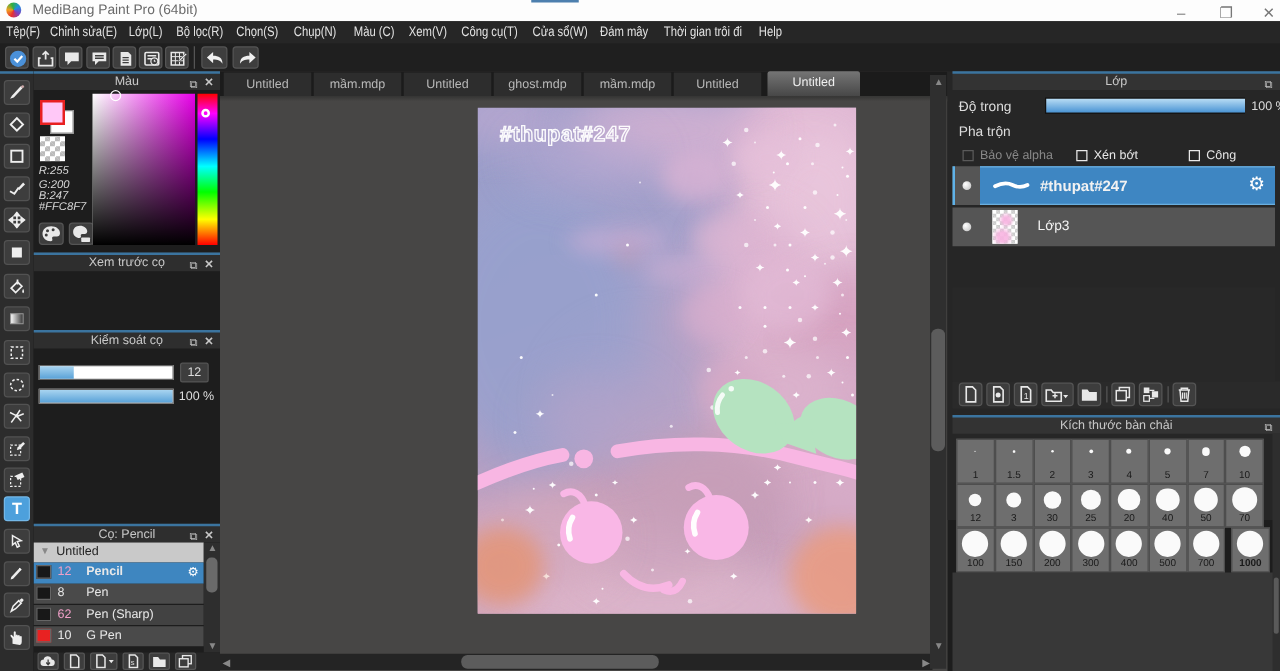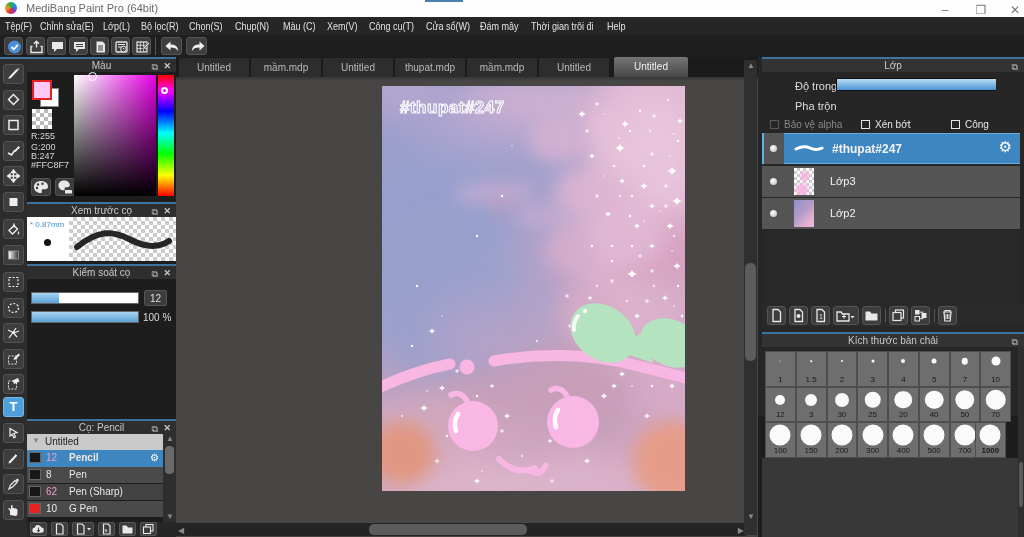--- a/index.html
+++ b/index.html
@@ -43,21 +43,21 @@
 
 #leftpanel { left:27px; top:57px; width:149px; height:480px; background:#1d1d1d; }
 
 
 #colorbody { left:0px; top:15px; width:149px; height:128px; background:#1d1d1d; }
 #fgswatch { left:5px; top:8px; width:20px; height:20px; background:#ffc8f7; border:2px solid #e82020; z-index:3;}
 #bgswatch { left:13px; top:16px; width:19px; height:19px; background:#fff; border:1px solid #888; z-index:2;}
 #trswatch { left:5px; top:37px; width:20px; height:20px; z-index:1;
   background-image:linear-gradient(45deg,#bbb 25%,transparent 25%,transparent 75%,#bbb 75%),linear-gradient(45deg,#bbb 25%,#fff 25%,#fff 75%,#bbb 75%);
   background-size:8px 8px; background-position:0 0,4px 4px; }
-.rgbtxt { position:absolute; left:4px; font-size:9px; color:#d8d8d8; }
+.rgbtxt { position:absolute; left:4px; font-size:9px; color:#d8d8d8;font-style:italic; }
 .palbtn { position:absolute; top:104px; width:20px; height:18px; background:#3d3d3d;
   border:1px solid #555; border-radius:3px; color:#eee; font-size:11px; text-align:center; line-height:16px;}
 #svbox { left:47px; top:3px; width:82px; height:121px;
   background:linear-gradient(to bottom, rgba(0,0,0,0) 0%, #000 100%),
              linear-gradient(to right, #fff 0%, #e800e8 100%); }
 #svind { left:61px; top:0px; width:9px; height:9px; border:1.5px solid #fff; border-radius:50%; }
 #huebar { left:131px; top:3px; width:16px; height:121px;
   background:linear-gradient(to bottom,#f00 0%,#f0f 13%,#00f 30%,#0ff 48%,#0f0 65%,#ff0 83%,#f00 100%); }
 #hueind { left:134px; top:15px; width:7px; height:7px; border:2.5px solid #fff; border-radius:50%; }
 
@@ -97,21 +97,21 @@
 #canvas { left:206px; top:29px; width:303px; height:405px; overflow:hidden; }
 #hscroll { left:0px; top:466px; width:570px; height:13px; background:#242424; }
 #hthumb { left:193px; top:1px; width:158px; height:11px; background:#5c5c5c; border-radius:5px; }
 #vscroll { left:568px; top:3px; width:13px; height:475px; background:#2f2f2f; }
 #vthumb { left:1px; top:203px; width:11px; height:98px; background:#5c5c5c; border-radius:5px; }
 .scrollarrow { position:absolute; color:#888; font-size:8px; }
 
 
 #rightpanel { left:758px; top:57px; width:266px; height:359px; background:#262626; }
 #rp-inner { left:4px; top:0; width:262px; height:480px; }
-.rlabel { position:absolute; font-size:11px; color:#dcdcdc; white-space:nowrap;margin-left:28px; }
+.rlabel { position:absolute; font-size:11px; color:#dcdcdc; white-space:nowrap; }
 #opslider { left:74px; top:21px; width:160px; height:13px; background:#262626; border:1px solid #111; }
 #opfill { left:0; top:0; width:159px; height:11px; background:linear-gradient(to bottom,#b8dcf4,#4a94d4); }
 #blendbox { left:74px; top:40px; width:186px; height:15px; background:#454545; border:1px solid #222;
   font-size:10px; color:#e0e0e0; line-height:14px; padding-left:6px; }
 .cbx { position:absolute; width:9px; height:9px; border:1px solid #e8e8e8; background:transparent; }
 .cbx.dis { border-color:#5a5a5a; }
 .cblabel { position:absolute; font-size:10px; color:#e8e8e8; }
 .layerrow { position:absolute; left:0; width:258px; height:31px; background:#555; }
 .eyedot { position:absolute; left:8px; top:12px; width:7px; height:7px; border-radius:50%;
   background:radial-gradient(circle at 35% 35%, #fff, #bbb); }
@@ -335,31 +335,20 @@
     <div class="palbtn" style="left:28px; top:106px;"><svg width="18" height="16" viewBox="0 0 18 16">
             <path d="M8 1.5 C4.5 1.5 2.5 3.8 2.5 6.5 C2.5 9.3 5 11.3 7.5 11.3 C8.6 11.3 9 10.6 8.7 9.8 C8.4 9 8.7 8.2 9.7 8.2 L11.7 8.2 C13 8.2 13.8 7.2 13.8 6 C13.8 3.5 11.2 1.5 8 1.5 z" fill="#e8e8e8"></path>
             <rect x="9" y="11" width="7" height="3.5" rx="0.5" fill="#e8e8e8"></rect>
           </svg></div>
     <div id="svbox" class="abs"></div>
     <div id="svind" class="abs"></div>
     <div id="huebar" class="abs"></div>
     <div id="hueind" class="abs"></div>
   </div>
   <div class="phead" style="left:0; top:145px; width:149px;">Xem trước cọ<span class="phico" style="right:18px;">⧉</span><span class="pclose" style="right:5px;">✕</span></div>
-  <div id="prevbody" class="abs">
-    <div id="prevleft" class="abs">
-      <div id="prevmm" class="abs">* 0.87mm</div>
-      <div id="prevdot" class="abs"></div>
-    </div>
-    <div id="prevright" class="abs">
-      <svg width="107" height="44" viewBox="0 0 107 44">
-            <path d="M8 30 C 30 12, 45 14, 60 22 C 75 30, 88 32, 100 24" stroke="#111" stroke-width="6" fill="none" stroke-linecap="round" opacity="0.9"></path>
-          </svg>
-    </div>
-  </div>
   <div class="phead" style="left:0; top:207px; width:149px;">Kiểm soát cọ<span class="phico" style="right:18px;">⧉</span><span class="pclose" style="right:5px;">✕</span></div>
   <div id="ctrlbody" class="abs">
     <div class="slider" style="top:13px;">
           <div class="sfill" style="width:27px;"></div>
         </div>
     <div id="snum" class="abs">12</div>
     <div class="slider" style="top:32px;">
           <div class="sfill" style="width:106px;"></div>
         </div>
     <div class="spct" style="top:33px;">100 %</div>
@@ -421,21 +410,21 @@
             </svg></div>
     </div>
   </div>
 </div>
 
 <div id="workspace" class="abs">
   <div id="tabbar" class="abs">
         <div class="tab" style="left: 3px; width: 70px;">Untitled</div>
         <div class="tab" style="left: 75px; width: 70px;">mầm.mdp</div>
         <div class="tab" style="left: 147px; width: 70px;">Untitled</div>
-        <div class="tab" style="left: 219px; width: 70px;">thupat.mdp</div>
+        <div class="tab" style="left: 219px; width: 70px;">ghost.mdp</div>
         <div class="tab" style="left: 291px; width: 70px;">mầm.mdp</div>
         <div class="tab" style="left: 363px; width: 70px;">Untitled</div>
         <div class="tab sel" style="left: 438px; width: 74px;">Untitled</div>
       </div>
   <div class="abs" style="left:0; top:20px; width:582px; height:4px; background:linear-gradient(to bottom,#353534,#474645);"></div>
   <div id="canvas" class="abs">
   <svg width="303" height="405" viewBox="0 0 303 405">
     <defs>
       <linearGradient id="bg" x1="0" y1="0" x2="0.25" y2="1">
         <stop offset="0" stop-color="#969dca"></stop>
@@ -657,25 +646,20 @@
             <path d="M2 6 Q 10 2 16 5 T 28 5" stroke="#fff" stroke-width="3" fill="none" stroke-linecap="round"></path>
           </svg>
       <div class="lname" style="left:70px; font-weight:bold; font-size:12px;">#thupat#247</div>
       <span class="abs" style="right:8px; top:5px; color:#fff; font-size:15px;">⚙</span>
     </div>
     <div class="layerrow" style="top:109px;">
       <div class="eyedot"></div>
       <div class="lthumb" style="background-image:radial-gradient(circle at 55% 30%, rgba(248,180,225,0.9) 12%, rgba(248,180,225,0) 30%),radial-gradient(circle at 40% 80%, rgba(248,180,225,0.9) 15%, rgba(248,180,225,0) 35%),linear-gradient(45deg,#ccc 25%,transparent 25%,transparent 75%,#ccc 75%),linear-gradient(45deg,#ccc 25%,#fff 25%,#fff 75%,#ccc 75%); background-size:100% 100%,100% 100%,6px 6px,6px 6px; background-position:0 0,0 0,0 0,3px 3px;"></div>
       <div class="lname">Lớp3</div>
     </div>
-    <div class="layerrow" style="top:141px;">
-      <div class="eyedot"></div>
-      <div class="lthumb" style="background:linear-gradient(135deg,#8d93c8 0%,#b49bc8 45%,#e3aed2 75%,#f0b8d8 100%);"></div>
-      <div class="lname">Lớp2</div>
-    </div>
     <div class="abs" style="left:0; top:173px; width:258px; height:75px; background:#282828;"></div>
 
     <div id="ltoolbar" class="abs">
       <div class="lbtn" style="left:5px;"><svg width="17" height="17" viewBox="0 0 17 17">
               <path d="M5 2.5 h5 l2.5 2.5 v9.5 h-7.5 z" fill="none" stroke="#e8e8e8" stroke-width="1.3"></path>
             </svg></div>
       <div class="lbtn" style="left:27px;"><svg width="17" height="17" viewBox="0 0 17 17">
               <path d="M5 2.5 h5 l2.5 2.5 v9.5 h-7.5 z" fill="none" stroke="#e8e8e8" stroke-width="1.3"></path>
               <circle cx="8.5" cy="9" r="2" fill="#e8e8e8"></circle>
             </svg></div>
@@ -796,21 +780,21 @@
             <div class="num">400</div>
           </div>
           <div class="cell" style="left: 153.75px; top: 71.2px;">
             <div class="circ" style="width: 21px; height: 21px; top: 12px;"></div>
             <div class="num">500</div>
           </div>
           <div class="cell" style="left: 184.5px; top: 71.2px;">
             <div class="circ" style="width: 21px; height: 21px; top: 12px;"></div>
             <div class="num">700</div>
           </div>
-          <div class="cell" style="left: 210px; top: 71.2px; font-weight: bold;">
+          <div class="cell" style="left: 220px; top: 71.2px; font-weight: bold;">
             <div class="circ" style="width: 21px; height: 21px; top: 12px;"></div>
             <div class="num">1000</div>
           </div>
         </div>
     <div class="abs" style="left:0; top:401px; width:262px; height:79px; background:#383838;"></div>
     <div class="abs" style="left:256px; top:290px; width:6px; height:190px; background:#2e2e2e;">
           <div class="abs" style="left:1px; top:115px; width:4px; height:45px; background:#5a5a5a; border-radius:2px;"></div>
         </div>
   </div>
 </div>

